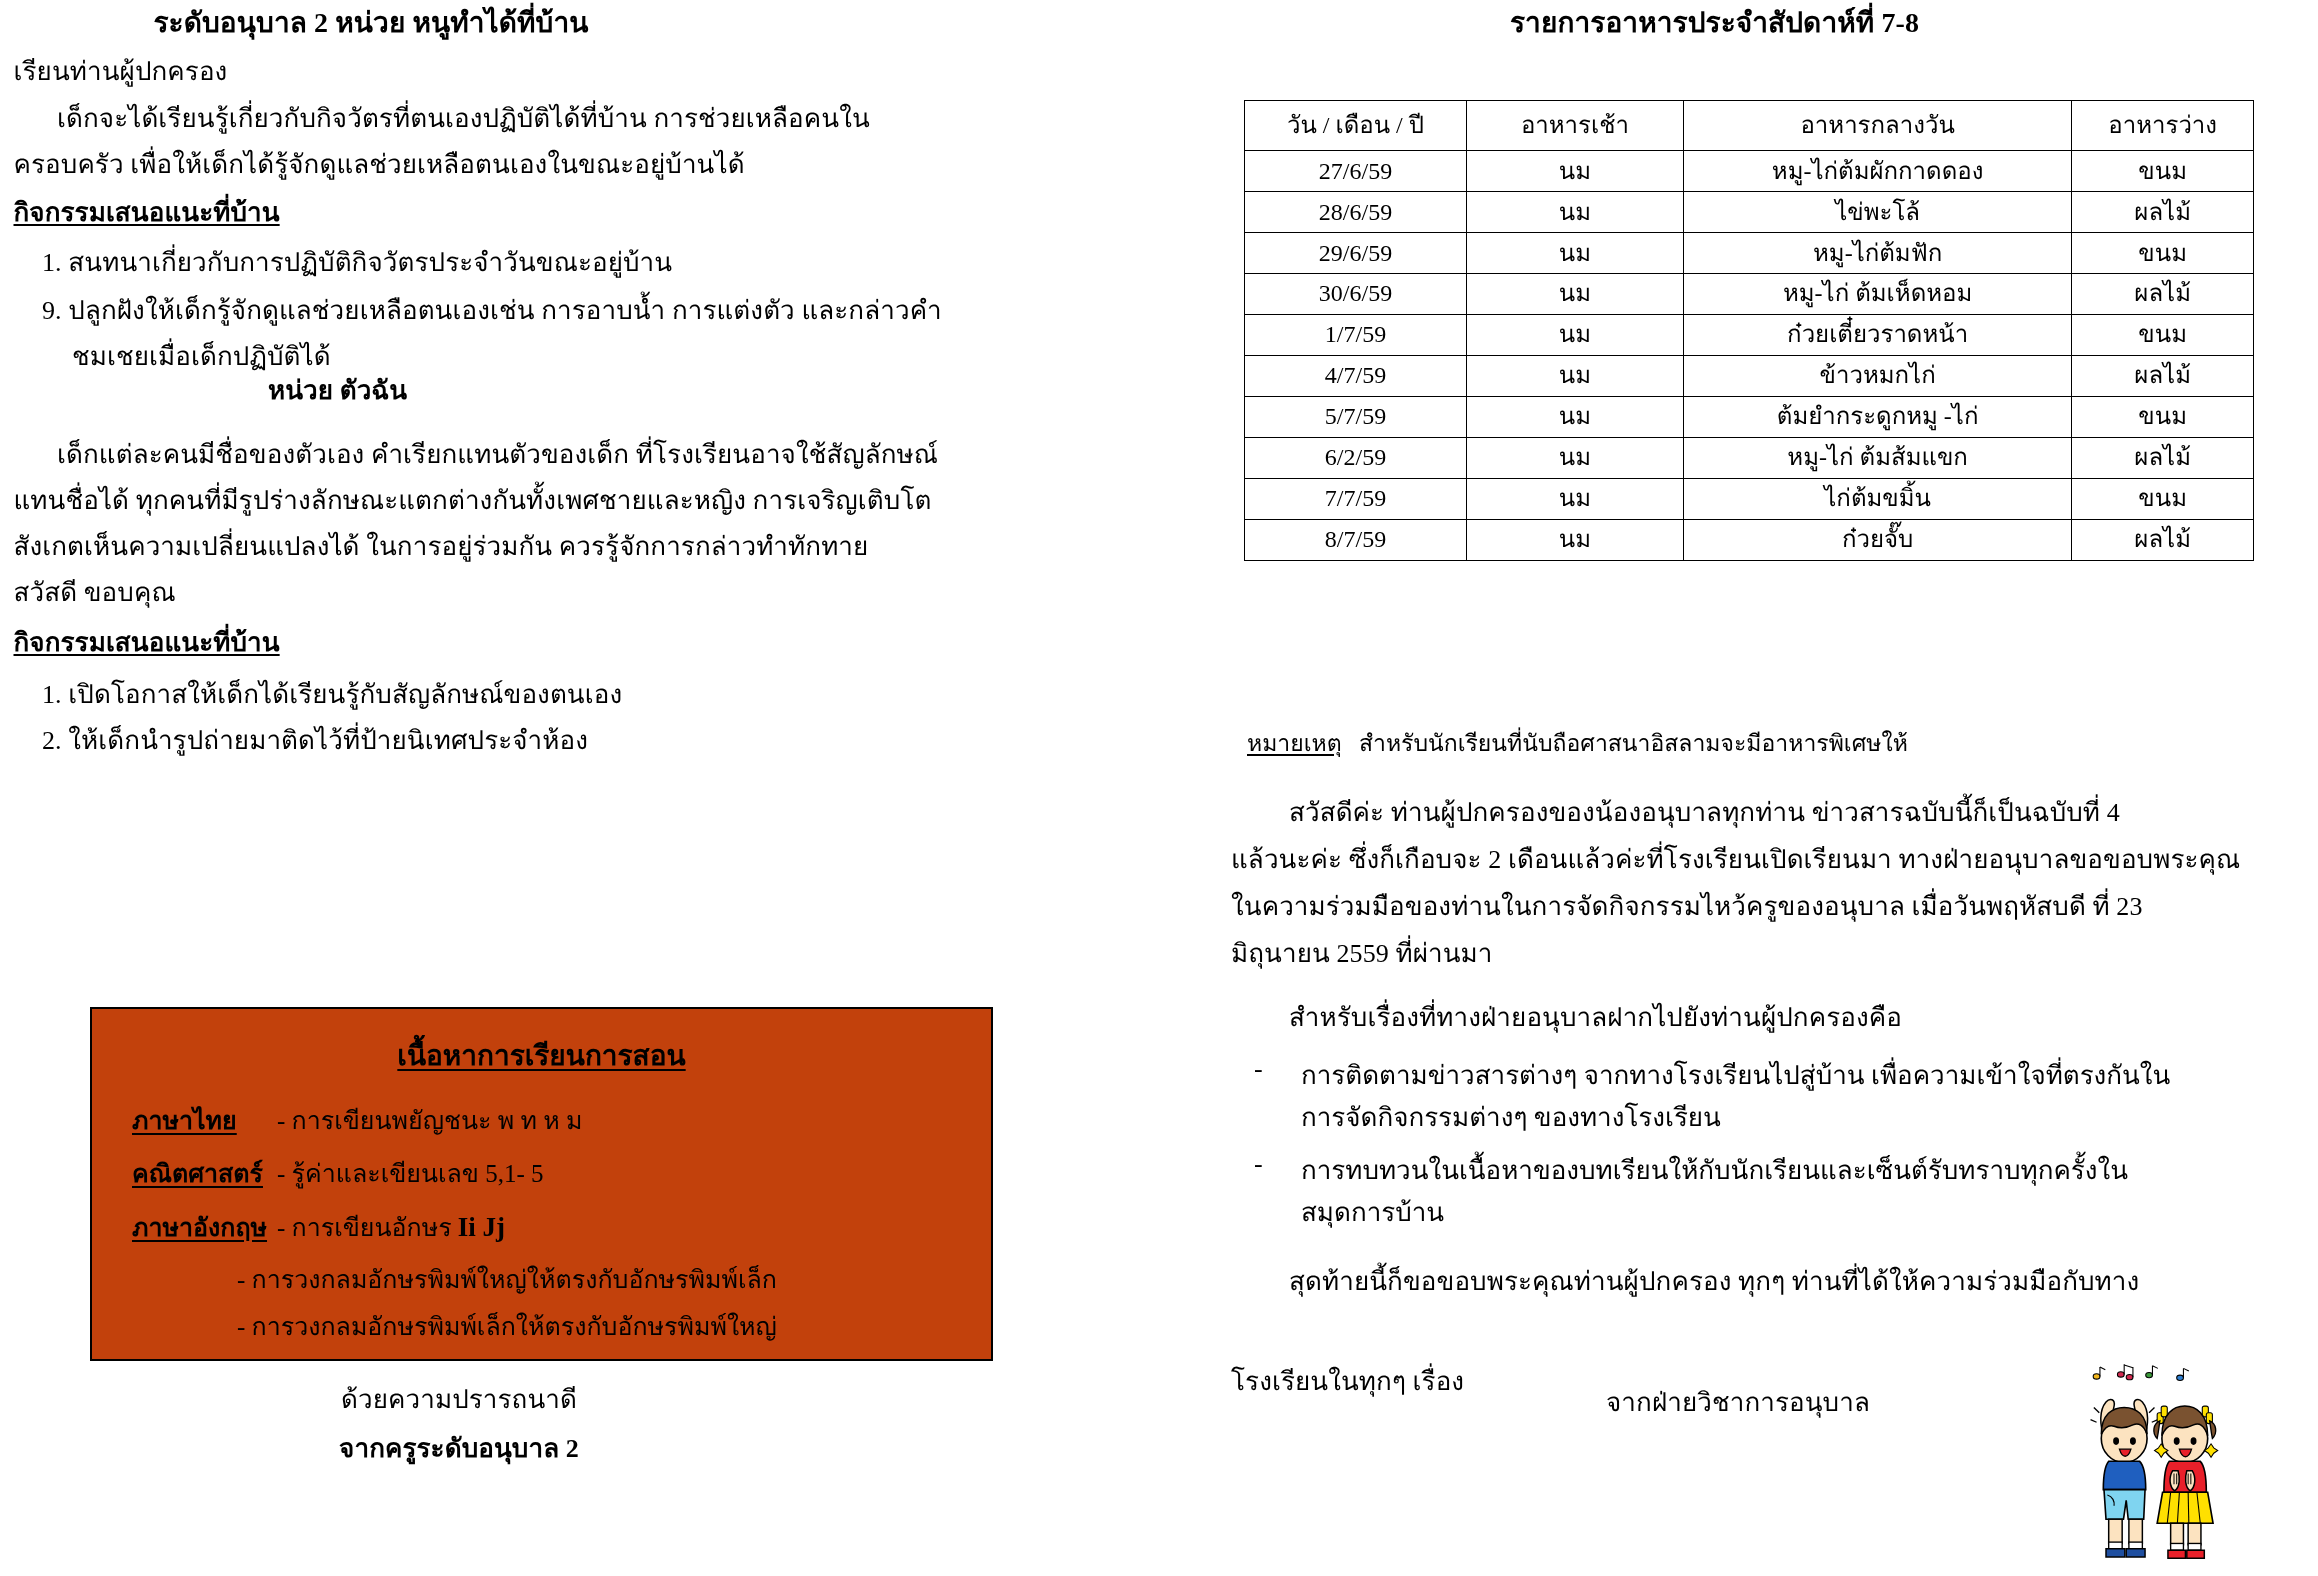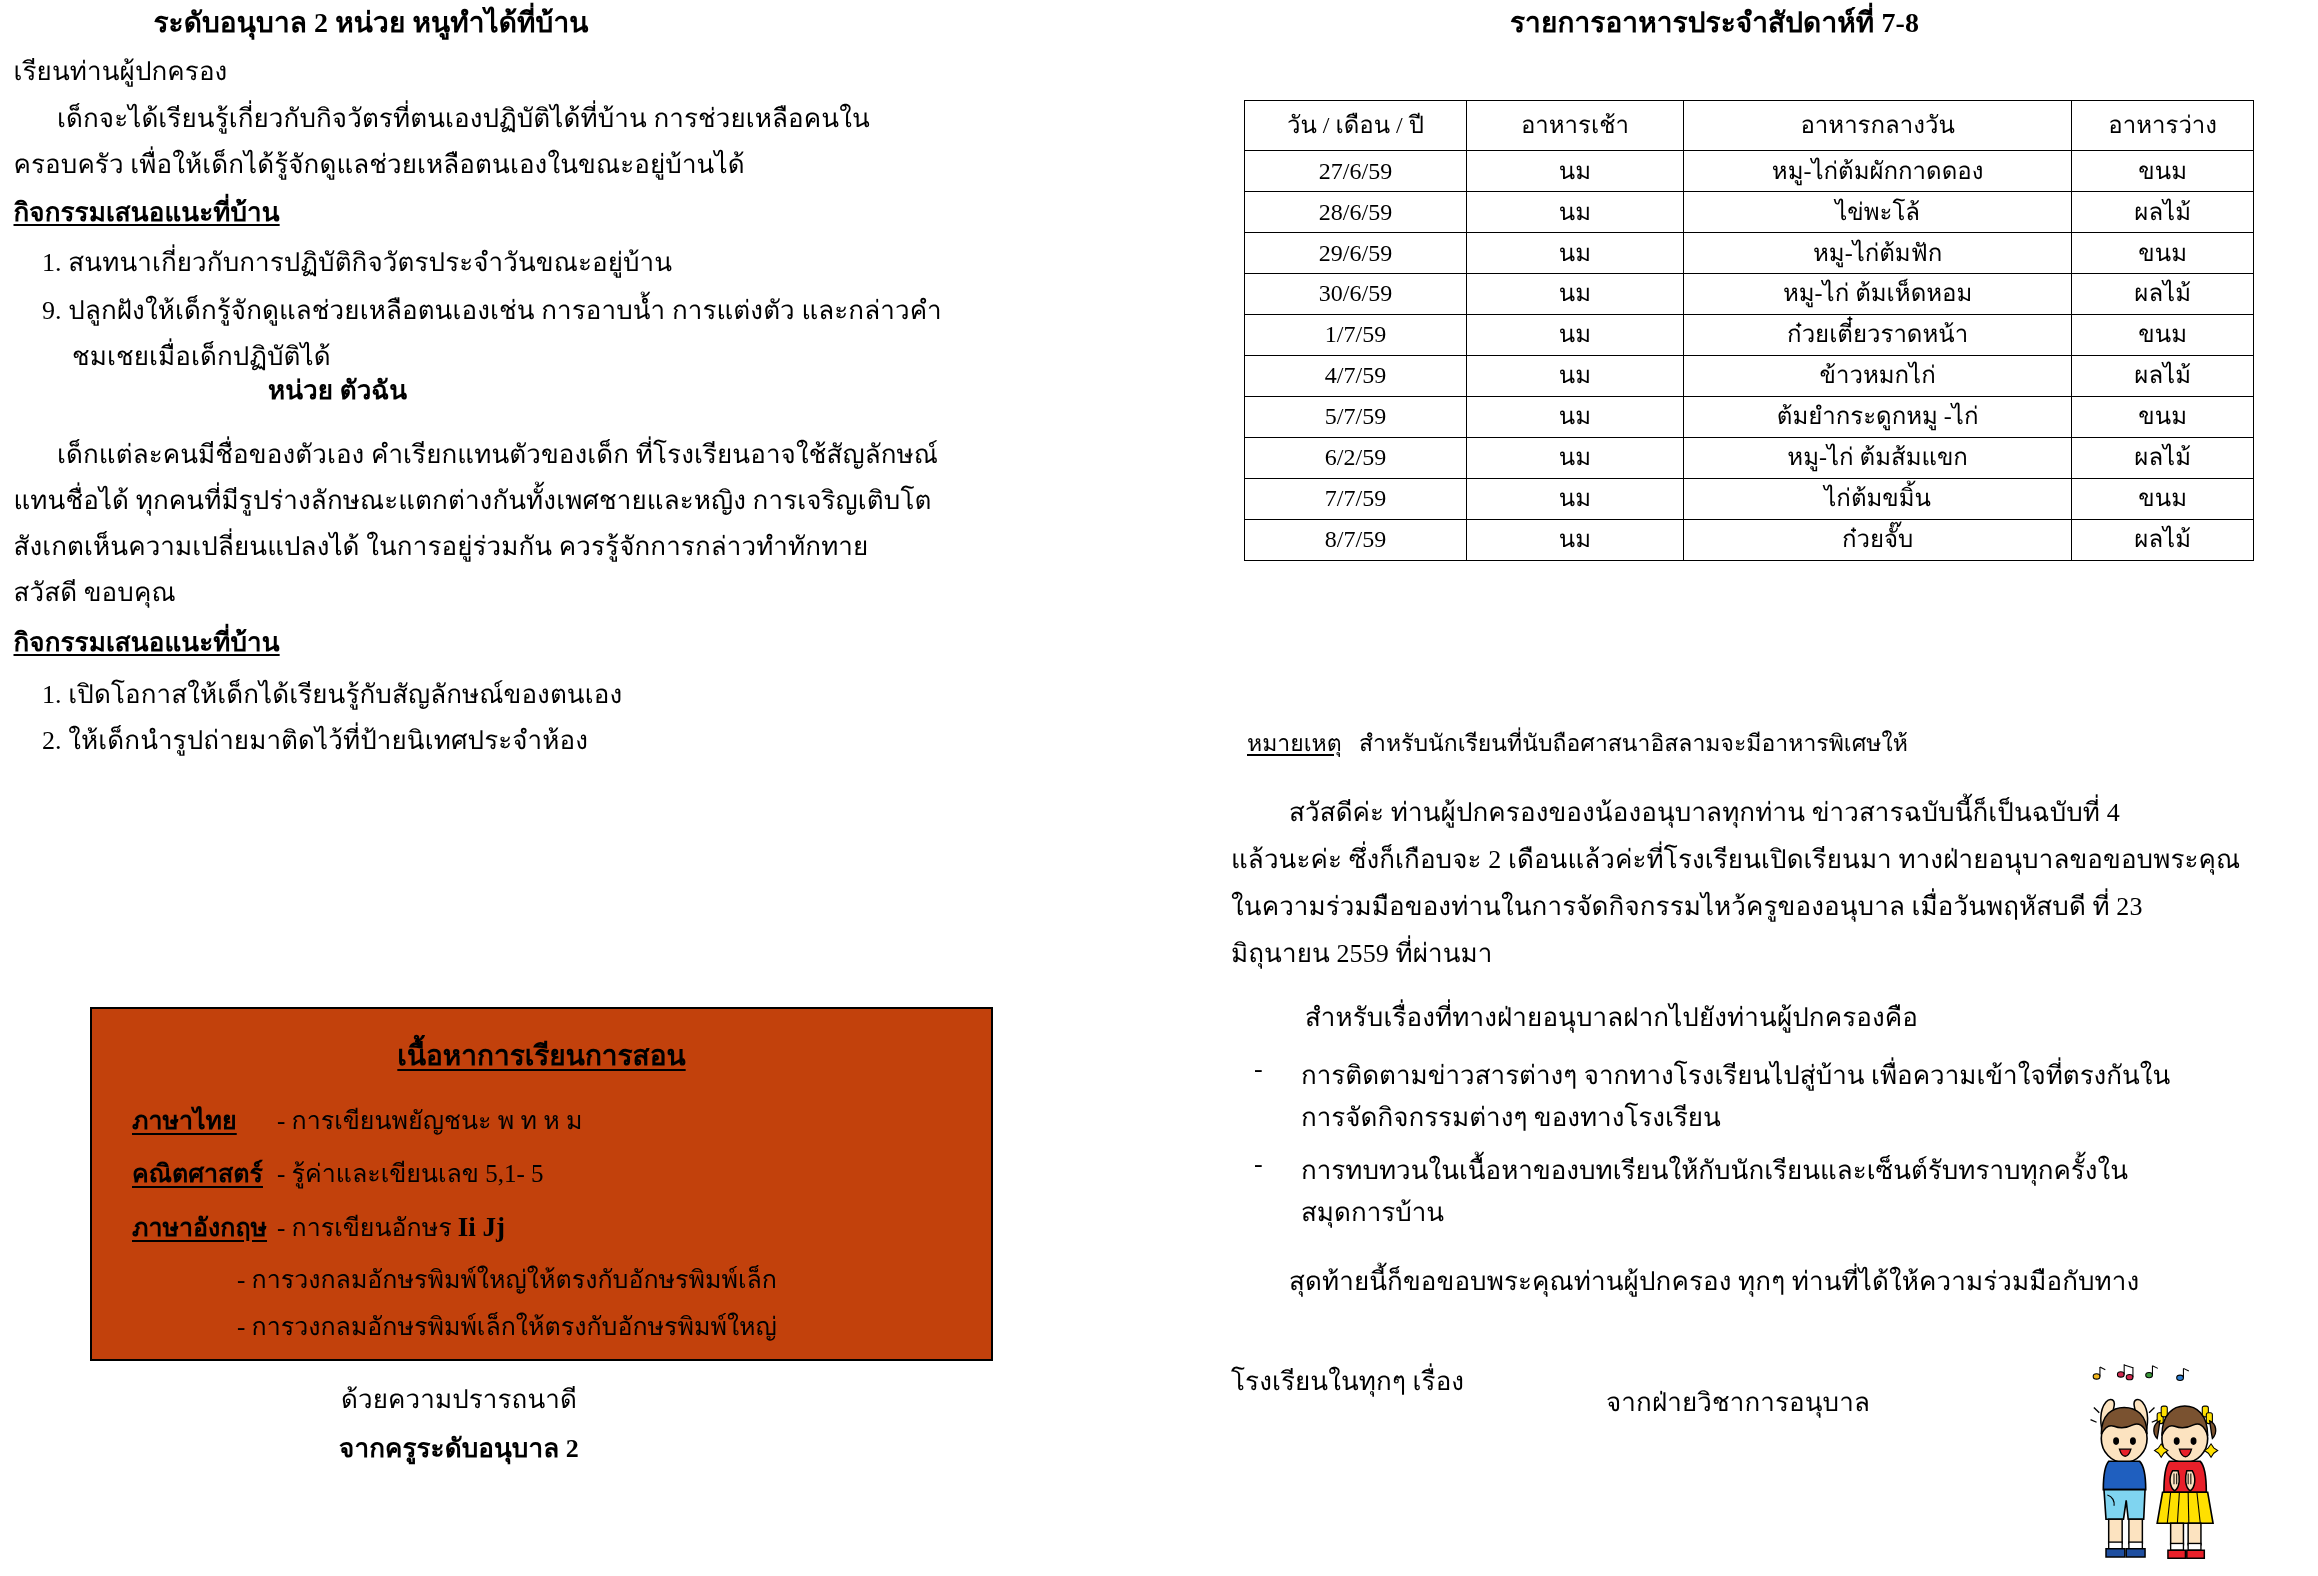--- a/index.html
+++ b/index.html
@@ -285,21 +285,21 @@
       <span class="nlabel">หมายเหตุ</span>
       &nbsp;
       <span>สำหรับนักเรียนที่นับถือศาสนาอิสลามจะมีอาหารพิเศษให้</span>
     </div>
 
     <div class="t" style="left:128px; top:800px;">สวัสดีค่ะ  ท่านผู้ปกครองของน้องอนุบาลทุกท่าน  ข่าวสารฉบับนี้ก็เป็นฉบับที่ 4</div>
     <div class="t" style="left:70px; top:847px;">แล้วนะค่ะ  ซึ่งก็เกือบจะ 2 เดือนแล้วค่ะที่โรงเรียนเปิดเรียนมา ทางฝ่ายอนุบาลขอขอบพระคุณ</div>
     <div class="t" style="left:70px; top:894px;">ในความร่วมมือของท่านในการจัดกิจกรรมไหว้ครูของอนุบาล เมื่อวันพฤหัสบดี ที่ 23</div>
     <div class="t" style="left:70px; top:941px;">มิถุนายน 2559 ที่ผ่านมา</div>
 
-    <div class="t" style="left:128px; top:1005px;margin-left:16px;">สำหรับเรื่องที่ทางฝ่ายอนุบาลฝากไปยังท่านผู้ปกครองคือ</div>
+    <div class="t" style="left:128px; top:1005px;">สำหรับเรื่องที่ทางฝ่ายอนุบาลฝากไปยังท่านผู้ปกครองคือ</div>
 
     <div class="bullet" style="left:93px; top:1054px;">
       <span class="dash">-</span>
       <span class="btext">การติดตามข่าวสารต่างๆ จากทางโรงเรียนไปสู่บ้าน เพื่อความเข้าใจที่ตรงกันใน</span>
       <span class="btext2">การจัดกิจกรรมต่างๆ ของทางโรงเรียน</span>
     </div>
 
     <div class="bullet" style="left:93px; top:1149px;">
       <span class="dash">-</span>
       <span class="btext">การทบทวนในเนื้อหาของบทเรียนให้กับนักเรียนและเซ็นต์รับทราบทุกครั้งใน</span>

